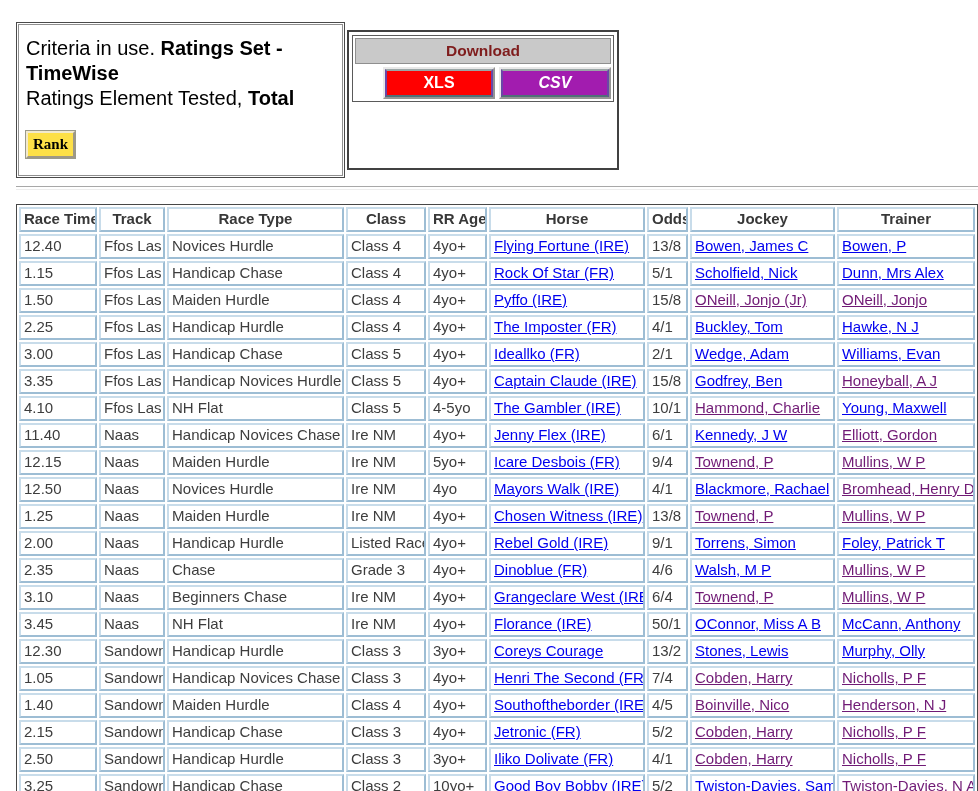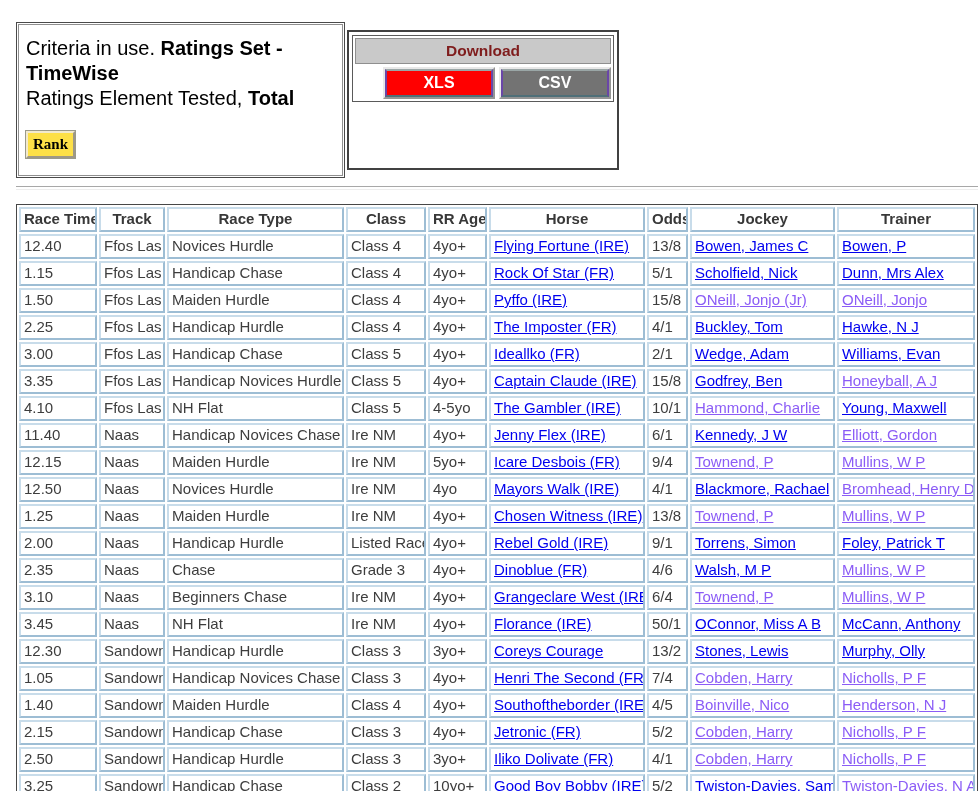--- a/index.html
+++ b/index.html
@@ -38,21 +38,21 @@
     text-align: center; font-size: 15.5px; color: #7f1d1d; padding: 3px 0; }
   .dl-buttons { display: flex; gap: 4px; margin-top: 3px; margin-left: 28px; }
   .dl-cell { flex: 1; border: 2px outset #e8e8e8; }
   .dl-btn {
     display: block; width: 100%; box-sizing: border-box;
     font-family: inherit; font-weight: bold; font-size: 16px;
     padding: 3px 0; cursor: pointer;
     border: 2px solid; border-color: #9aa6a6 #6a46a8 #4f6f78 #6a46a8;
   }
   .dl-btn.xls { background: #ff0000; color: #ffffff; }
-  .dl-btn.csv { background: #737373; color: #ffffff; }
+  .dl-btn.csv { background: #a21caf; color: #ffffff; font-style: italic; }
 
   hr.divider { margin-top: 8px; border: none; height: 2px;
     border-top: 1px solid #a8a8a8; border-bottom: 1px solid #ededed; }
 
   
   table.races {
     margin-top: 14px; width: 962px; table-layout: fixed;
     border-collapse: separate; border-spacing: 2px;
     border: 1px solid #474747; background: #fff;
   }
@@ -61,21 +61,21 @@
     border: 2px solid;
     border-color: #c8dcea #9dbdd4 #9dbdd4 #c8dcea;
     font-size: 15px; color: #3d3d3d;
     padding: 1px 3px 2px 3px;
     white-space: nowrap; overflow: hidden;
     height: 23px; line-height: 18px;
   }
   table.races th { font-weight: bold; text-align: center; color: #383838; }
   table.races td { text-align: left; }
   a.lnk { color: #0000EE; text-decoration: underline; }
-  a.lnk.visited { color: #8b5cf6; }
+  a.lnk.visited { color: #701a75; }
 </style>
 </head>
 <body>
 
 <div class="page">
 
   <div class="top-row">
 
     <div class="panel criteria-panel">
       <div class="panel-inner">

